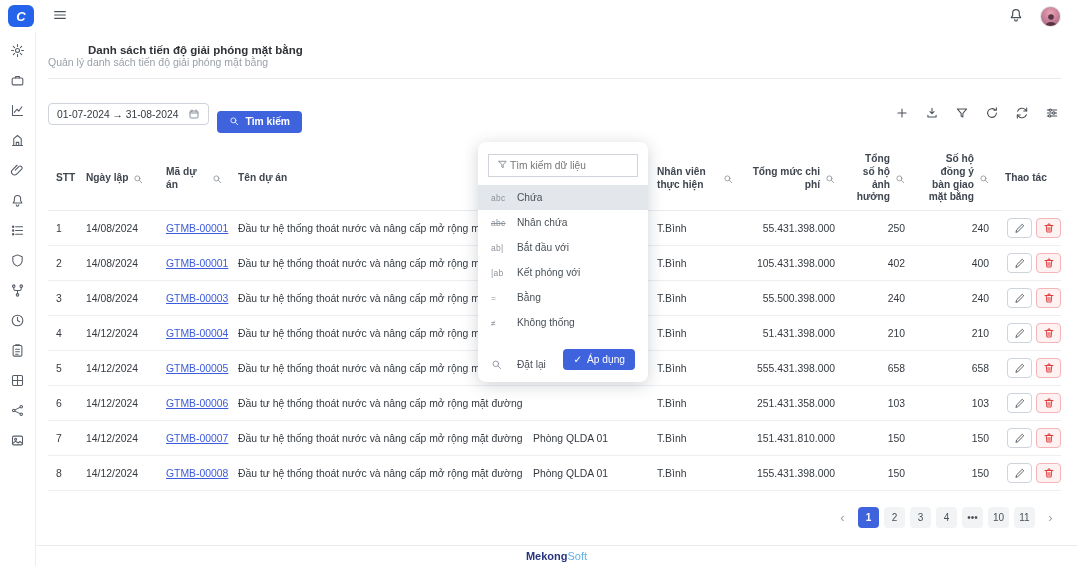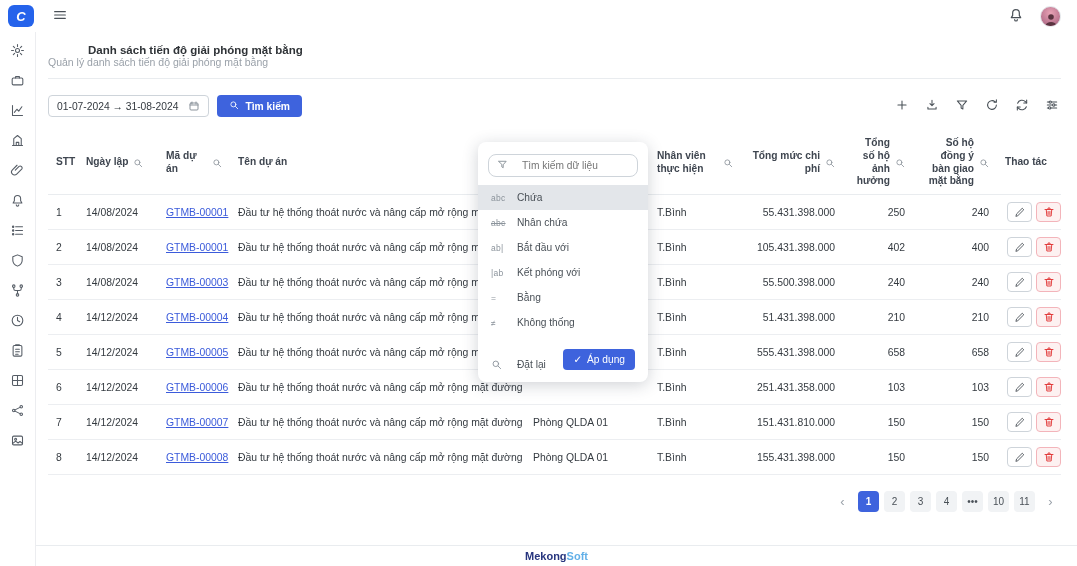--- a/index.html
+++ b/index.html
@@ -22,21 +22,21 @@
   .side-ic { width:22px; height:22px; display:flex; align-items:center; justify-content:center; color:#565d66; cursor:pointer; }
   svg.si { width:15px; height:15px; fill:none; stroke:currentColor; stroke-width:1.7; stroke-linecap:round; stroke-linejoin:round; }
   
   .main { margin-left:36px; padding:12px 16px 0 12px; position:relative; height:513px; }
   .page-title { font-size:11.5px; font-weight:bold; color:#2f3337;padding-left:40px; }
   .page-sub { color:#9aa1a9; font-size:10.5px; }
   .rule { border:0; border-top:1px solid #e9ecef; margin:10px 0 0; }
   .filter-row { margin-top:16px; display:flex; align-items:center; justify-content:space-between; }
   .left-filters { display:flex; gap:8px; align-items:center; }
   .date-box { border:1px solid #ced4da; border-radius:4px; padding:4px 8px; display:flex; align-items:center; gap:10px; font-size:10.3px; color:#343a40; cursor:pointer; background:#fff; }
-  .btn-primary { background:#3e63dd; color:#fff; border:none; border-radius:4px; padding:5px 12px; font-size:10.3px; font-weight:bold; display:flex; align-items:center; gap:6px; cursor:pointer; font-family:inherit; }
+  .btn-primary { background:#3e63dd; color:#fff; border:none; border-radius:4px; padding:5px 12px; font-size:10.3px; font-weight:bold; display:flex; gap:6px; cursor:pointer; font-family:inherit;margin-top:16px; }
   .tools { display:flex; gap:12px; color:#495057; align-items:center; }
   .tool-btn { width:18px; height:18px; }
   svg.ti { width:14px; height:14px; fill:none; stroke:currentColor; stroke-width:1.8; stroke-linecap:round; stroke-linejoin:round; }
   
   table { width:100%; border-collapse:collapse; margin-top:14px; table-layout:fixed; }
   th { font-weight:bold; color:#3f4650; font-size:10.2px; padding:6px 8px; border-bottom:1px solid #e9ecef; text-align:left; vertical-align:middle; line-height:1.25; }
   td { padding:0 8px; height:35px; border-bottom:1px solid #eceef1; font-size:10.4px; white-space:nowrap; overflow:hidden; }
   .al-right { text-align:right; } .al-center { text-align:center; }
   .th-in { display:flex; align-items:center; gap:5px; }
   .th-in.spread { justify-content:space-between;align-items:center; }
@@ -48,34 +48,34 @@
   .act-btn .ic { width:12px; height:12px; stroke-width:1.8; }
   .edit { border:1px solid #ced4da; background:#fff; color:#495057; }
   .del  { border:1px solid #f3b4ba; background:#fdf1f1; color:#e03131; }
   
   .pagination { display:flex; justify-content:flex-end; gap:5px; margin-top:16px; align-items:center; }
   .pg { min-width:21px; height:21px; border:none; border-radius:4px; background:#f1f3f5; color:#495057; font-size:10px; display:flex; align-items:center; justify-content:center; padding:0 4px; cursor:pointer; font-family:inherit; }
   .pg.active { background:#3e63dd; color:#fff; font-weight:bold; }
   .pg.nav { background:transparent; color:#9aa1a9; font-size:13px; }
   
   .popup { position:absolute; left:478px; top:142px; width:170px; background:#fff; border-radius:8px; box-shadow:0 3px 16px rgba(40,50,70,.22); padding:10px 0 12px; z-index:5; }
-  .popup-search { margin:2px 10px 8px; border:1px solid #ced4da; border-radius:8px; display:flex; align-items:center; gap:14px; padding:4px 8px; color:#868e96; background:#fff; }
+  .popup-search { margin:2px 10px 8px; border:1px solid #ced4da; border-radius:0; display:flex; align-items:center; gap:2px; padding:4px 8px; color:#868e96; background:#fff; }
   .popup-search input { border:none; outline:none; font-size:10.2px; width:100%; font-family:inherit; color:#343a40; }
   .opt { display:flex; align-items:center; gap:9px; padding:7px 13px; font-size:10.2px; color:#495057; cursor:pointer; }
   .opt.active { background:#e3e6ea; }
   .opt .g { color:#8b939b; font-size:8.5px; width:17px; flex:0 0 auto; letter-spacing:.3px; }
   .opt .g.strike { text-decoration:line-through; }
   .popup-foot { display:flex; justify-content:space-between; align-items:flex-end; padding:6px 13px 0; }
   .reset-opt { display:flex; align-items:center; gap:9px; font-size:10.2px; color:#495057; cursor:pointer; }
   .reset-opt .g { color:#8b939b; display:inline-flex; width:17px; }
   .btn-apply { background:#3e63dd; color:#fff; border:none; border-radius:4px; padding:5px 10px; font-size:10.2px; display:flex; gap:5px; align-items:center; cursor:pointer; font-family:inherit; margin-top:8px; }
   
   .footer { position:absolute; left:36px; right:0; bottom:0; height:21px; border-top:1px solid #e9ecef; display:flex; align-items:center; justify-content:center; font-size:11px; background:#fff; }
   .brand-a { color:#27357e; font-weight:bold; }
-  .brand-b { color:#62b0e8; font-weight:bold; }
+  .brand-b { color:#62b0e8; font-weight:normal; }
 </style>
 </head>
 <body>
 
 <div class="topbar">
   <div class="topbar-left">
     <div class="logo">
         <span>C</span>
       </div>
     <button class="icon-btn">

